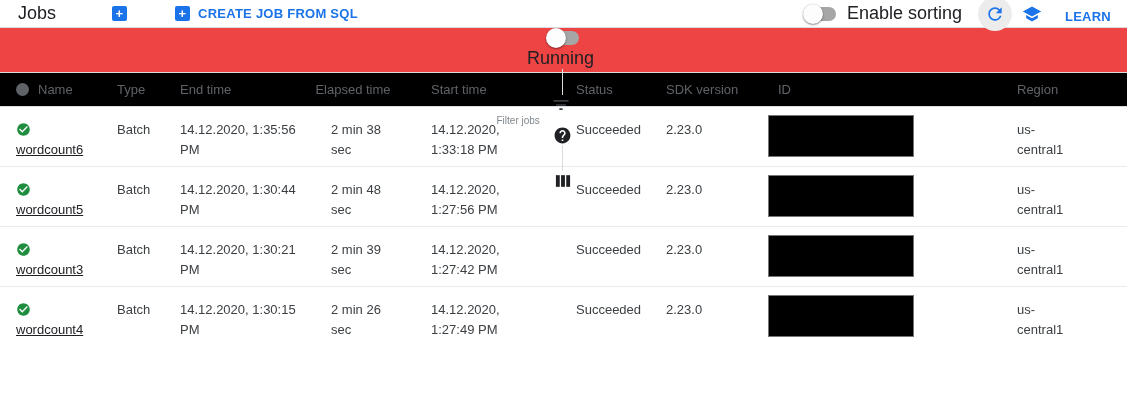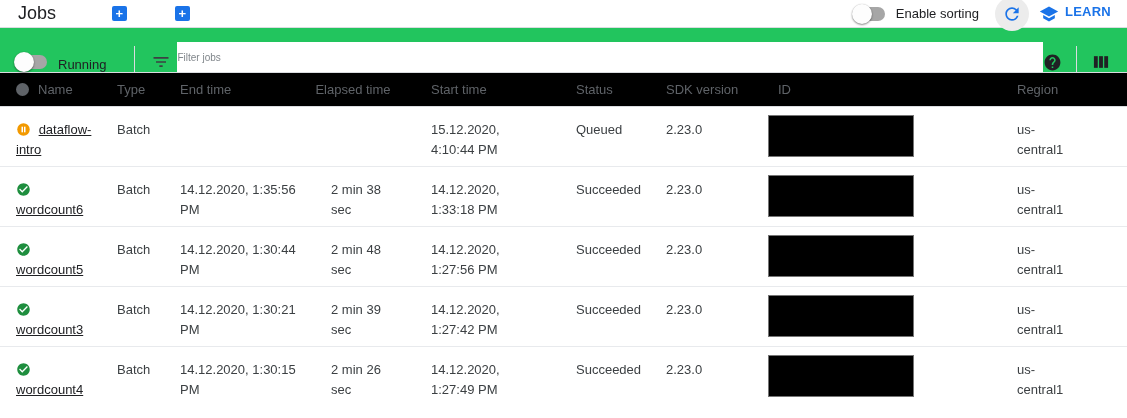--- a/index.html
+++ b/index.html
@@ -13,29 +13,29 @@
   .txt-btn { display:flex; align-items:center; gap:8px; background:none; border:none; cursor:pointer;
     color:var(--accent); font-family:inherit; font-size:13px; font-weight:700; letter-spacing:.25px; margin-right:48px; }
   .plus-ic { width:15px; height:15px; background:var(--accent); color:#fff; border-radius:2px;
     display:inline-flex; align-items:center; justify-content:center; font-size:13px; font-weight:700; line-height:1; }
   .spacer { flex:1; }
 
   .toggle { position:relative; display:inline-block; width:34px; height:20px; cursor:pointer; flex:none; }
   .toggle .track { position:absolute; left:2px; top:3px; width:31px; height:14px; border-radius:7px; background:#a6a6a6; }
   .toggle .knob { position:absolute; left:0; top:0; width:20px; height:20px; border-radius:50%; background:#fdfdfd;
     box-shadow:0 1px 2px rgba(0,0,0,.45), 0 0 1px rgba(0,0,0,.2); }
-  .toggle-lbl { font-size:13px; color:#202124; margin:0 14px 0 10px; }
+  .toggle-lbl { font-size:18px; color:#202124; margin:0 14px 0 10px; }
 
   .icon-btn { background:none; border:none; cursor:pointer; display:inline-flex; align-items:center; justify-content:center; padding:0; }
   .refresh-btn { width:34px; height:34px; border-radius:50%; background:#ececec; margin:0 10px 0 2px; }
-  .learn-btn { display:flex; align-items:flex-start; gap:6px; color:var(--accent); font-family:inherit;
+  .learn-btn { display:flex; align-items:flex-end; gap:23px; color:var(--accent); font-family:inherit;
     font-size:13px; font-weight:700; letter-spacing:.25px; background:none; border:none; cursor:pointer; }
 
   
-  .toolbar { height:45px; display:flex; align-items:flex-end; border-bottom:1px solid #dadce0; padding:0 16px 0 14px; background:#22c55e; }
+  .toolbar { height:45px; display:flex; align-items:center; border-bottom:1px solid #dadce0; padding:0 16px 0 14px; background:#ef4444;flex-direction:column; }
   .vdiv { width:1px; height:26px; background:#dadce0; margin:0 14px; flex:none; }
   .filter-ic { display:inline-flex; margin:0 6px 0 2px; }
   .filter-input { border:none; outline:none; font-family:Liberation Sans, sans-serif; font-size:10px; color:#202124; flex:1; min-width:100px; height:30px; }
   .filter-input::placeholder { color:#80868b; }
 
   
   table { border-collapse:collapse; table-layout:fixed; width:1127px; }
   col.w-name{width:117px} col.w-type{width:63px} col.w-end{width:127px} col.w-elapsed{width:94px}
   col.w-start{width:175px} col.w-status{width:90px} col.w-sdk{width:102px} col.w-id{width:249px} col.w-region{width:110px}
   thead tr { height:33px; background:#000000; }
@@ -72,20 +72,21 @@
 
   <header class="topbar">
     <h1 class="page-title">Jobs</h1>
 
     <button class="txt-btn">
       <span class="plus-ic">+</span>
     </button>
 
     <button class="txt-btn">
       <span class="plus-ic">+</span>
+      <span>CREATE JOB FROM SQL</span>
     </button>
 
     <div class="spacer"></div>
 
     <span class="toggle">
       <span class="track"></span>
       <span class="knob"></span>
     </span>
     <span class="toggle-lbl">Enable sorting</span>
 
@@ -157,40 +158,20 @@
         <th class="c-end">End time</th>
         <th class="c-elapsed">Elapsed time</th>
         <th class="c-start">Start time</th>
         <th class="c-status">Status</th>
         <th class="c-sdk">SDK version</th>
         <th class="c-id">ID</th>
         <th class="c-region">Region</th>
       </tr>
     </thead>
     <tbody id="rows">
-  <tr>
-    <td class="c-name">
-      <span class="st-ic queued-ic">
-        <svg width="15" height="15" viewBox="0 0 24 24">
-          <circle cx="12" cy="12" r="10" fill="currentColor"></circle>
-          <rect x="8.8" y="7.5" width="2.4" height="9" fill="#fff"></rect>
-          <rect x="12.8" y="7.5" width="2.4" height="9" fill="#fff"></rect>
-        </svg>
-      </span>
-      <a class="job-link">dataflow-intro</a>
-    </td>
-    <td class="c-type">Batch</td>
-    <td class="c-end"></td>
-    <td class="c-elapsed"></td>
-    <td class="c-start">15.12.2020, 4:10:44 PM</td>
-    <td class="c-status">Queued</td>
-    <td class="c-sdk">2.23.0</td>
-    <td class="c-id"><span class="redacted"></span></td>
-    <td class="c-region">us-central1</td>
-  </tr>
 
   <tr>
     <td class="c-name">
       
       <span class="st-ic succeeded-ic">
         <svg width="15" height="15" viewBox="0 0 24 24" fill="currentColor">
           <path d="M12 2C6.48 2 2 6.48 2 12s4.48 10 10 10 10-4.48 10-10S17.52 2 12 2zm-2 15l-5-5 1.41-1.41L10 14.17l7.59-7.59L19 8l-9 9z"></path>
         </svg>
       </span><a class="job-link">wordcount6</a>
     </td>

